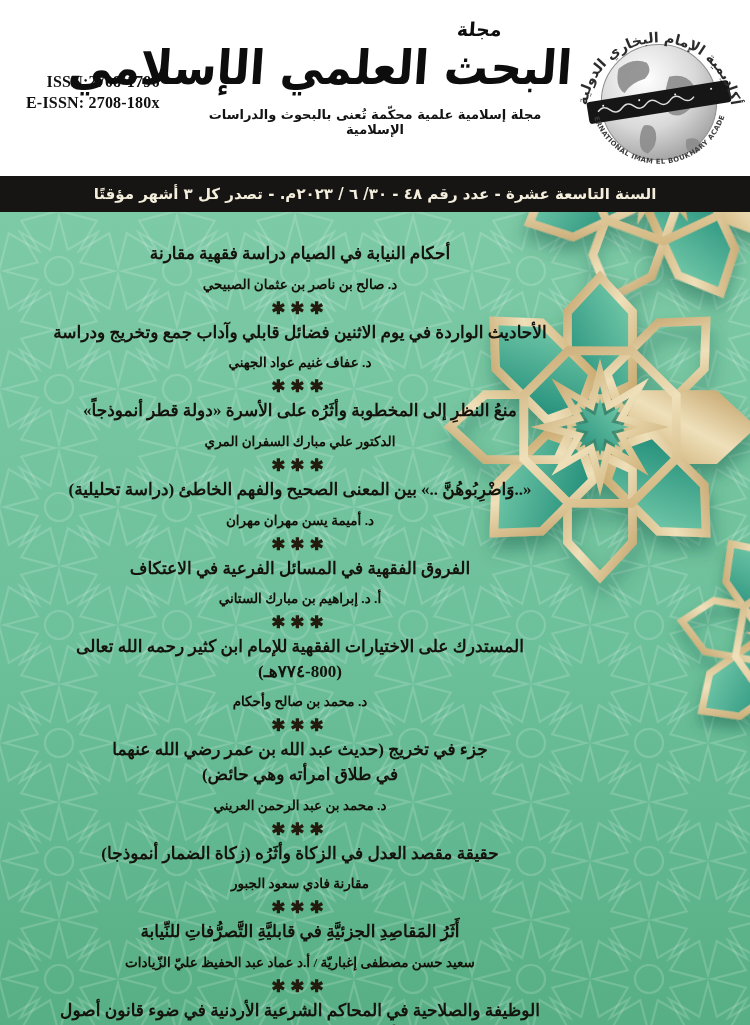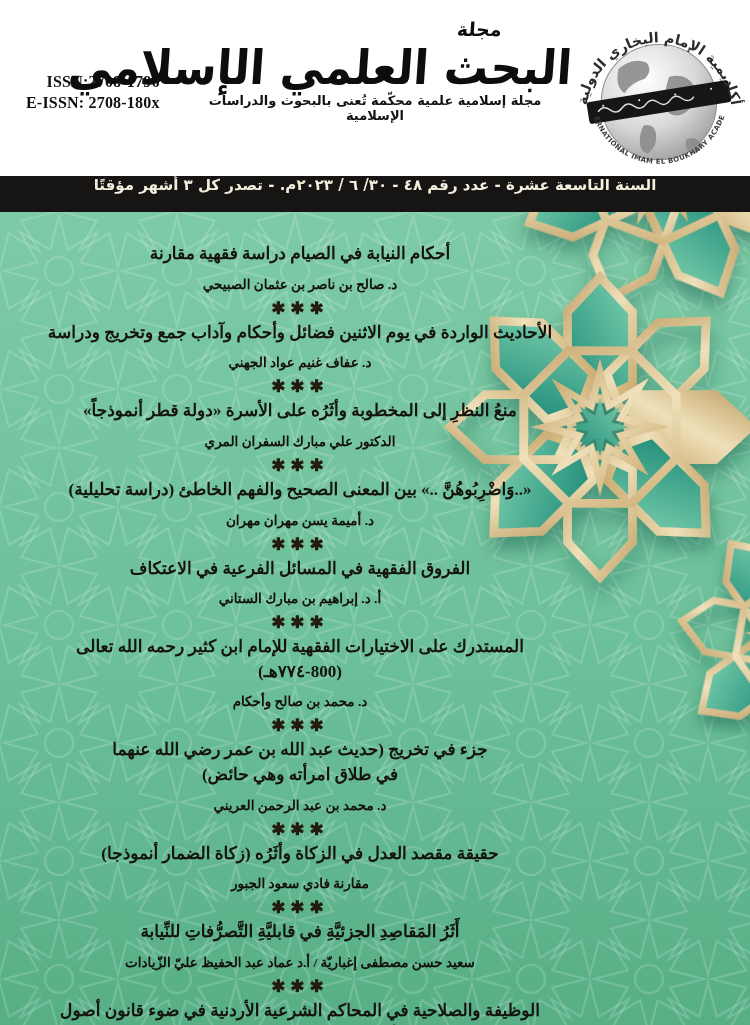--- a/index.html
+++ b/index.html
@@ -21,28 +21,28 @@
     direction:rtl; text-align:center; color:#0d0d0d;
   }
   .brand-word {
     position:absolute; top:10px; right:70px; font-size:19px; font-weight:bold;
     transform:skewX(-4deg);
   }
   .brand-title {
     margin-top:34px; font-size:44px; font-weight:bold; letter-spacing:-1px;
     transform:skewX(-4deg) scaleY(1.08); white-space:nowrap;
   }
-  .brand-sub { font-size:13px; font-weight:bold; color:#131313; }
+  .brand-sub { margin-top:14px; font-size:13px; font-weight:bold; color:#131313; }
   .logo { position:absolute; right:5px; top:6px; width:172px; height:172px; }
 
   
   .issue-bar {
     position:absolute; top:176px; left:0; width:750px; height:36px;
     background:#171513; color:#f4eedd; direction:rtl;
-    display:flex; justify-content:center;
+    display:flex; align-items:center; justify-content:center;
     font-size:15px; font-weight:bold; letter-spacing:.3px;
   }
 
   
   .cover {
     position:absolute; top:212px; left:0; width:750px; height:962px; overflow:hidden;
     background:linear-gradient(180deg, #7dcaa6 0%, #6cc09a 45%, #4fa87d 100%);
     font-family:Liberation Serif, serif;
   }
   .bg-pattern, .ornaments { position:absolute; top:0; left:0; }
@@ -199,21 +199,21 @@
 
     <section class="articles">
 
       <article class="entry">
         <h2 class="t">أحكام النيابة في الصيام دراسة فقهية مقارنة</h2>
         <div class="a">د. صالح بن ناصر بن عثمان الصبيحي</div>
         <div class="sep">✱✱✱</div>
       </article>
 
       <article class="entry">
-        <h2 class="t">الأحاديث الواردة في يوم الاثنين فضائل وأحكام وآداب جمع وتخريج ودراسة</h2>
+        <h2 class="t">الأحاديث الواردة في يوم الاثنين فضائل قابلي وآداب جمع وتخريج ودراسة</h2>
         <div class="a">د. عفاف غنيم عواد الجهني</div>
         <div class="sep">✱✱✱</div>
       </article>
 
       <article class="entry">
         <h2 class="t">منعُ النظرِ إلى المخطوبة وأثَرُه على الأسرة «دولة قطر أنموذجاً»</h2>
         <div class="a">الدكتور علي مبارك السفران المري</div>
         <div class="sep">✱✱✱</div>
       </article>
 

